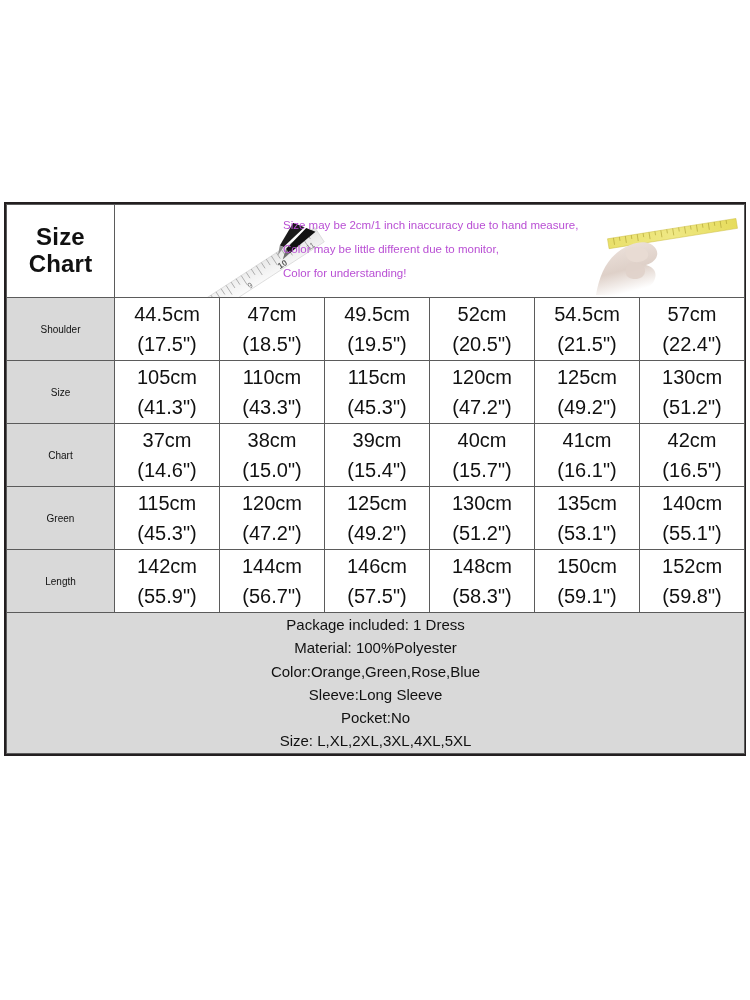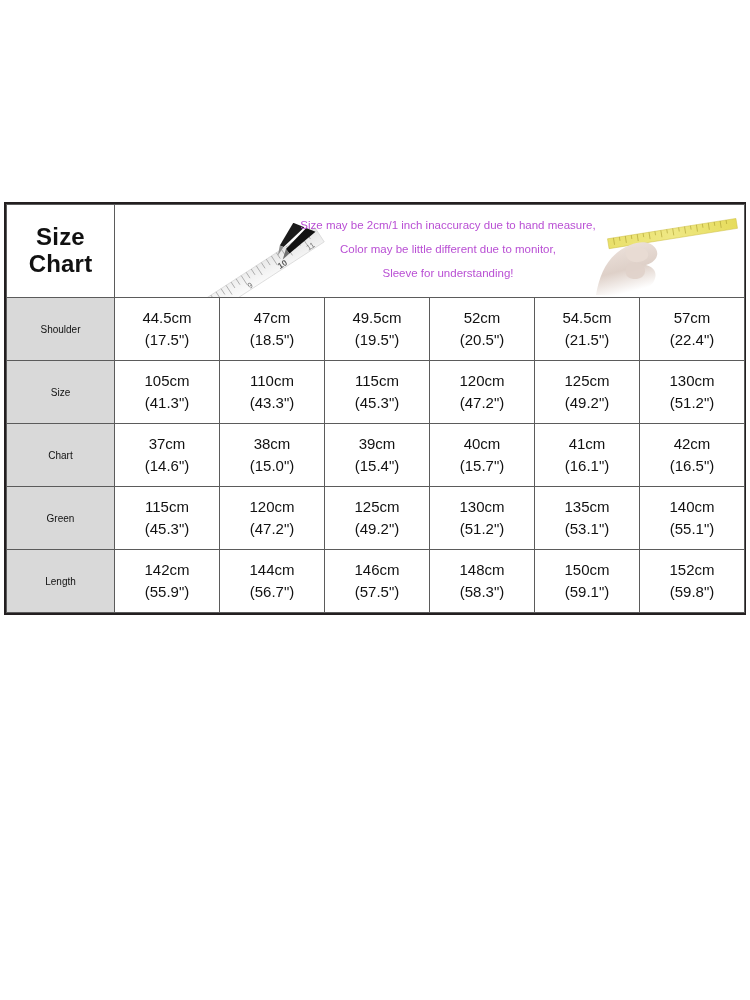--- a/index.html
+++ b/index.html
@@ -77,21 +77,21 @@
     left: 76px;
     top: 18px;
     width: 150px;
     height: 74px;
   }
   .art-note {
     position: absolute;
     left: 168px;
     top: 8px;
     width: 330px;
-    text-align: center;
+    text-align: left;
     color: #b94fd4;
     font-size: 11.5px;
     line-height: 24px;
     white-space: nowrap;
   }
   .art-note div { white-space: nowrap; }
 
   
   .art-hand {
     position: absolute;
@@ -121,21 +121,21 @@
   
   .rowlabel {
     background: #d9d9d9;
     font-size: 10px;
     color: #141414;
     height: 62px;
   }
   .valcell {
     background: #ffffff;
     height: 62px;
-    font-size: 15px;
+    font-size: 20px;
     line-height: 1.5;
     color: #141414;
   }
   .valcell .cm { display: block; }
   .valcell .inch { display: block; }
 
   
   .info-cell {
     background: #d9d9d9;
     text-align: left;
@@ -214,21 +214,21 @@
                   <polygon points="96,4 108,4 96,30 92,30" fill="#1b1b1b"></polygon>
                   <polygon points="110,4 120,4 104,34 99,31" fill="#111111"></polygon>
                   <polygon points="92,30 96,30 94,40" fill="#8d8d8d"></polygon>
                   <polygon points="99,31 104,34 100,42" fill="#6f6f6f"></polygon>
                 </g>
               </svg>
 
               <div class="art-note">
                 <div>Size may be 2cm/1 inch inaccuracy due to hand measure,</div>
                 <div>Color may be little different due to monitor,</div>
-                <div>Sleeve for understanding!</div>
+                <div>Color for understanding!</div>
               </div>
 
               <svg class="art-hand" viewBox="0 0 152 88">
                 <defs>
                   <linearGradient id="skin" x1="0" y1="0" x2="0.3" y2="1">
                     <stop offset="0" stop-color="#f0e6e0"></stop>
                     <stop offset="0.6" stop-color="#ded0c8"></stop>
                     <stop offset="1" stop-color="#ffffff"></stop>
                   </linearGradient>
                   <linearGradient id="tape" x1="0" y1="0" x2="1" y2="0">
@@ -408,18 +408,28 @@
           <td class="valcell">
             <span class="cm">150cm</span>
             <span class="inch">(59.1")</span>
           </td>
           <td class="valcell">
             <span class="cm">152cm</span>
             <span class="inch">(59.8")</span>
           </td>
         </tr>
 
+        <tr>
+          <td class="info-cell" colspan="7">
+            <div>Package included: 1 Dress</div>
+            <div>Material: 100%Polyester</div>
+            <div>Color:Orange,Green,Rose,Blue</div>
+            <div>Sleeve:Long Sleeve</div>
+            <div>Pocket:No</div>
+            <div>Size: L,XL,2XL,3XL,4XL,5XL</div>
+          </td>
+        </tr>
 
       </tbody>
     </table>
   </div>
 
 </div>
 
 </body></html>

